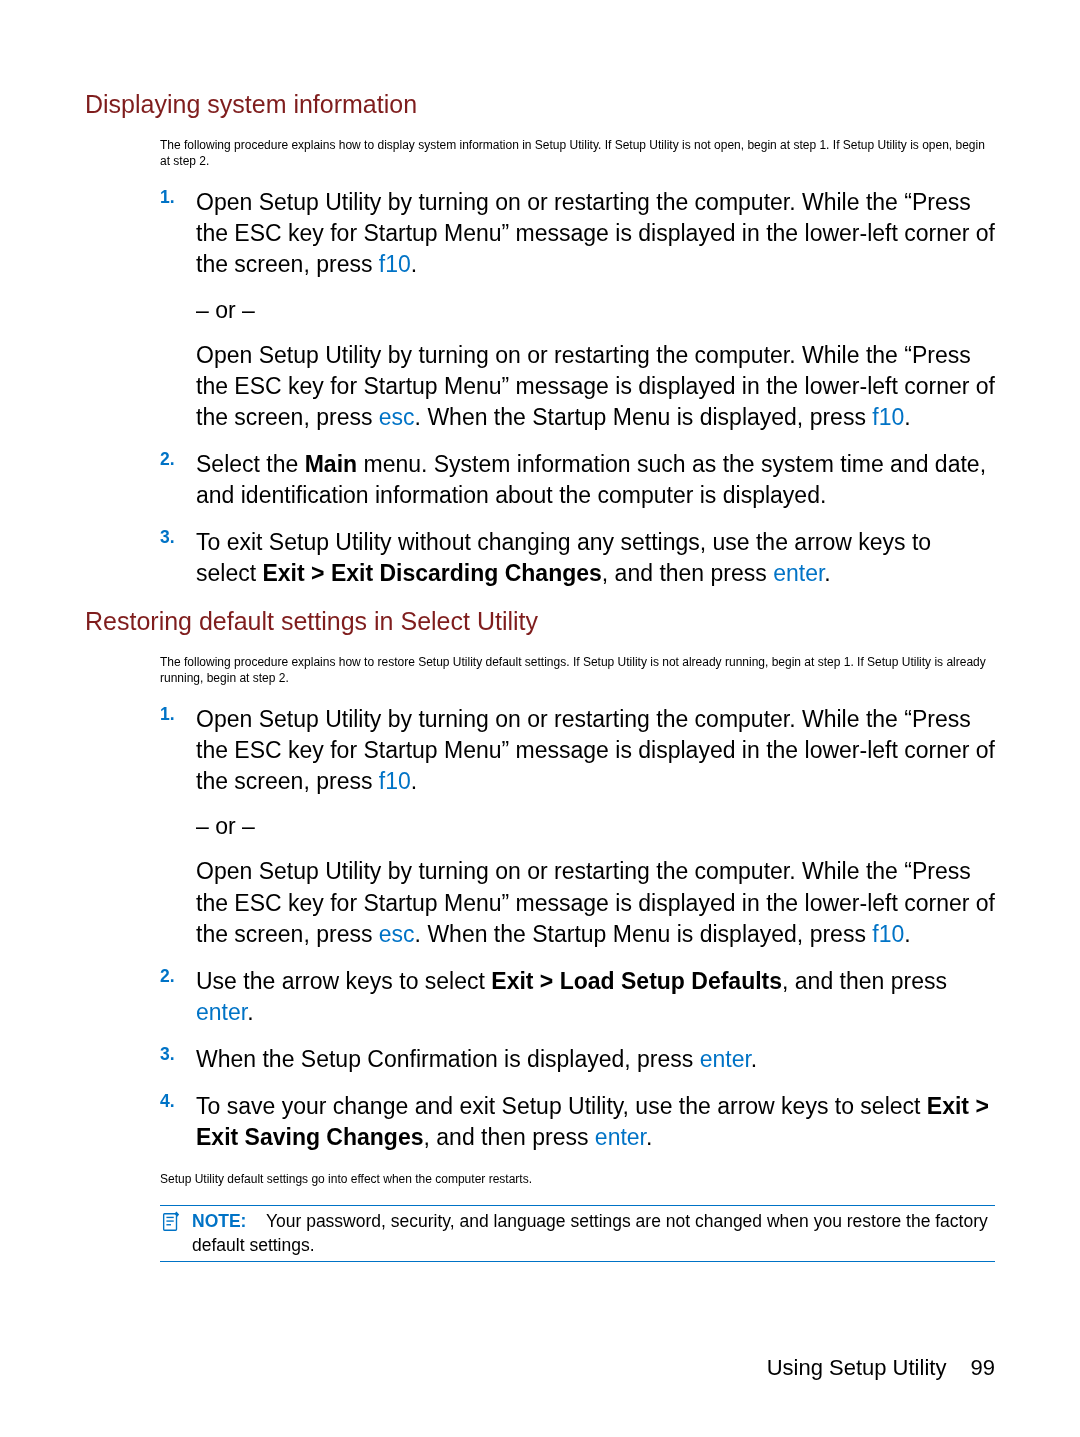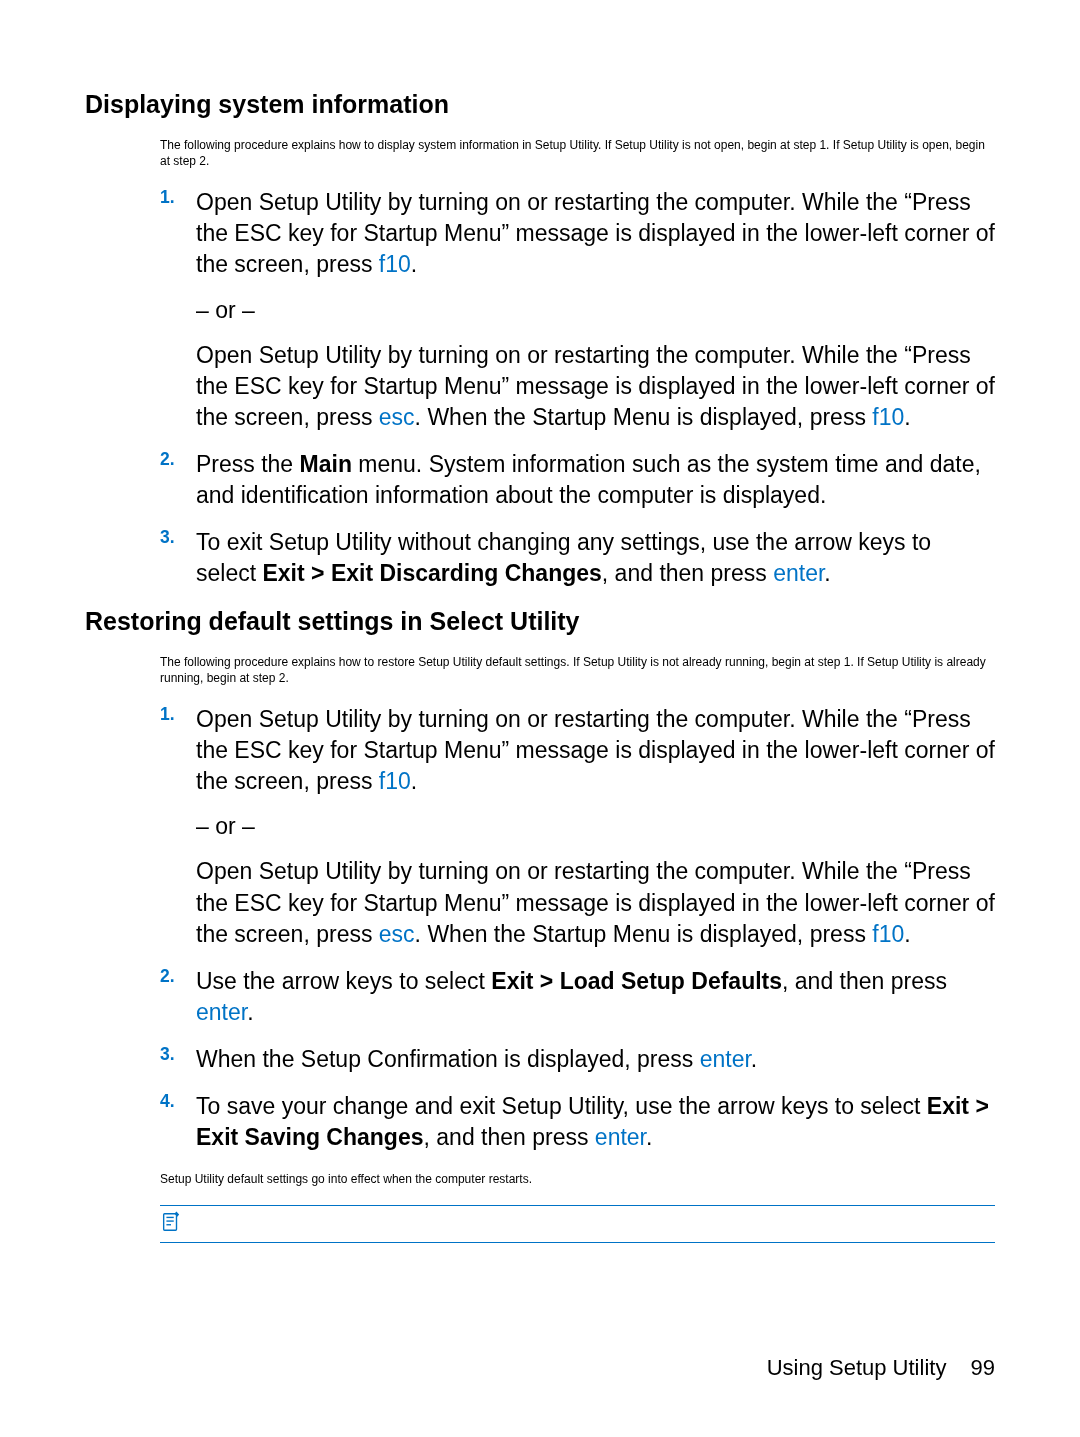--- a/index.html
+++ b/index.html
@@ -10,22 +10,22 @@
   body {
     font-family: Arial, Helvetica, sans-serif;
     width: 1080px;
     height: 1437px;
     background: #fff;
     color: #000;
     position: relative;
     padding: 90px 85px 0 85px;
   }
   .heading {
-    color: #000000;
-    font-weight: bold;
+    color: #7f1d1d;
+    font-weight: normal;
     font-size: 25px;
     margin-bottom: 18px;
   }
   .body-text {
     font-size: 12px;
     line-height: 1.35;
     margin-left: 75px;
     margin-bottom: 18px;
   }
   .list {
@@ -104,21 +104,21 @@
     <div class="num">1.</div>
     <div class="item-body">
       <p><span>Open Setup Utility by turning on or restarting the computer. While the “Press the ESC key for Startup Menu” message is displayed in the lower-left corner of the screen, press </span><span class="link">f10</span><span>.</span></p>
       <p>– or –</p>
       <p><span>Open Setup Utility by turning on or restarting the computer. While the “Press the ESC key for Startup Menu” message is displayed in the lower-left corner of the screen, press </span><span class="link">esc</span><span>. When the Startup Menu is displayed, press </span><span class="link">f10</span><span>.</span></p>
     </div>
   </div>
   <div class="list-item">
     <div class="num">2.</div>
     <div class="item-body">
-      <p><span>Press the </span><b>Main</b><span> menu. System information such as the system time and date, and identification information about the computer is displayed.</span></p>
+      <p><span>Select the </span><b>Main</b><span> menu. System information such as the system time and date, and identification information about the computer is displayed.</span></p>
     </div>
   </div>
   <div class="list-item">
     <div class="num">3.</div>
     <div class="item-body">
       <p><span>To exit Setup Utility without changing any settings, use the arrow keys to select </span><b>Exit &gt; Exit Discarding Changes</b><span>, and then press </span><span class="link">enter</span><span>.</span></p>
     </div>
   </div>
 </div>
 
@@ -158,18 +158,22 @@
   <span class="note-icon">
     <svg width="22" height="22" viewBox="0 0 24 24" fill="none" stroke="#0073c6" stroke-width="1.5">
       <rect x="4" y="3" width="14" height="18" rx="1"></rect>
       <line x1="7" y1="7" x2="15" y2="7"></line>
       <line x1="7" y1="11" x2="15" y2="11"></line>
       <line x1="7" y1="15" x2="12" y2="15"></line>
       <path d="M18 14 l4 4 -4 4" stroke="none"></path>
       <path d="M14 2 l4 2 -1 3 -4 -2 z" fill="#0073c6" stroke="none" transform="translate(3,-1) rotate(20 16 4)"></path>
     </svg>
   </span>
+  <div class="note-text">
+    <span class="note-label">NOTE:</span>
+    <span>&nbsp;&nbsp;&nbsp;</span><span>Your password, security, and language settings are not changed when you restore the factory default settings.</span>
+  </div>
 </div>
 
 <div class="footer">
   <span>Using Setup Utility</span>
   <span class="page-num">99</span>
 </div>
 
 </body></html>

